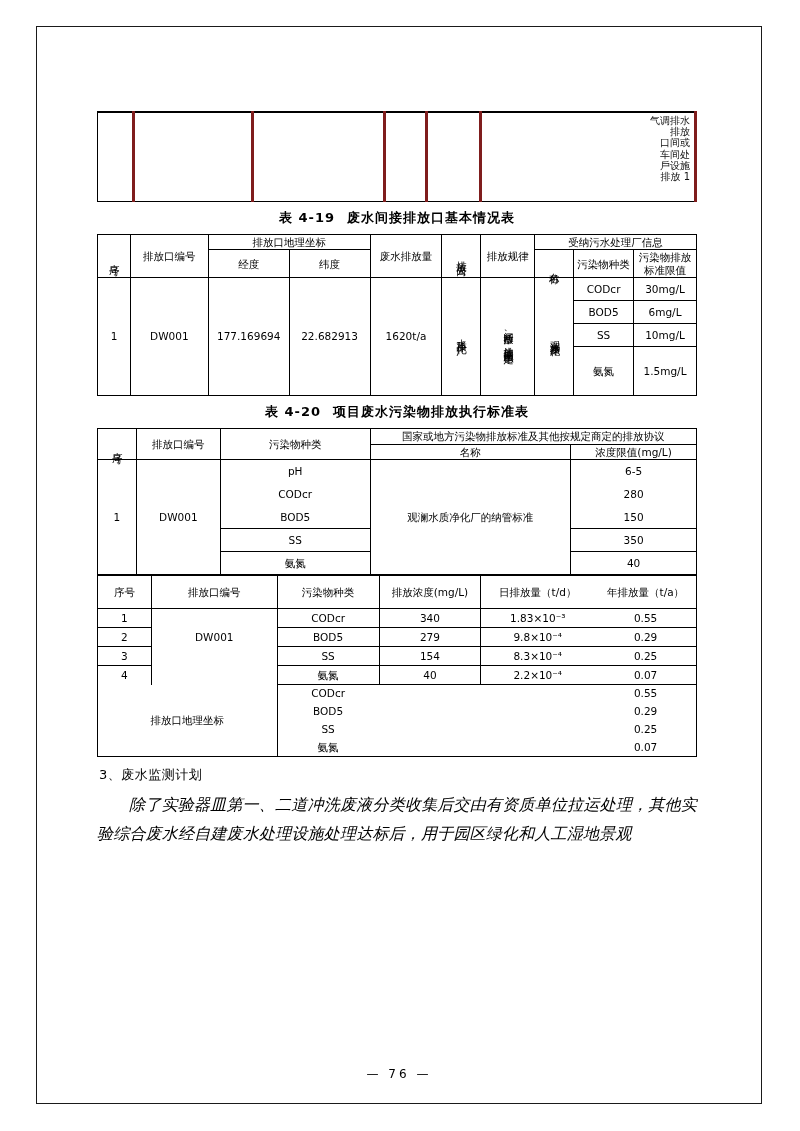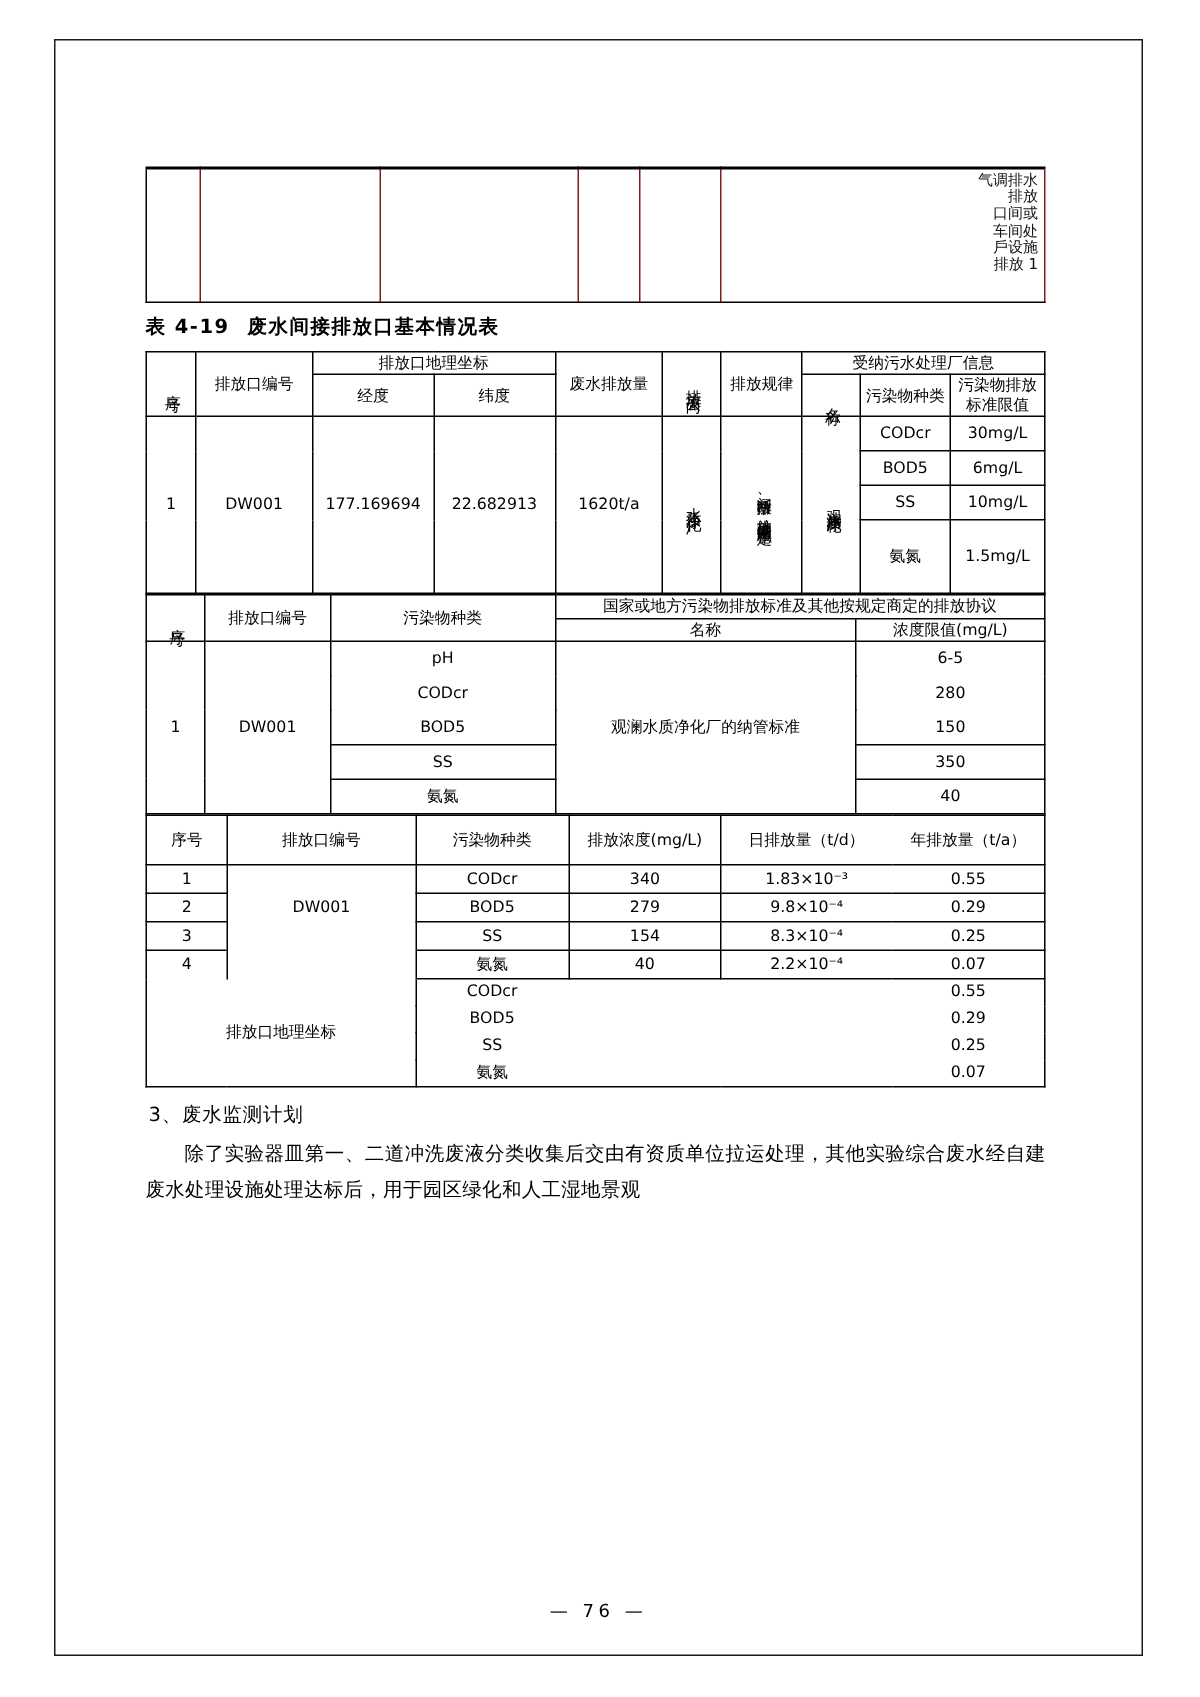--- a/index.html
+++ b/index.html
@@ -55,38 +55,39 @@
 
   
   .cut-table {
     border-collapse: collapse;
     width: 100%;
     table-layout: fixed;
     border-top: 2px solid #000;
   }
   .cut-table td {
     border-left: 1px solid #000;
-    border-right: 1px solid #7f1d1d;
+    border-right: 3px solid #7f1d1d;
     border-bottom: 1px solid #000;
     height: 88px;
     vertical-align: top;
     padding: 0;
   }
   .cut-frag {
     font-size: 10px;
     line-height: 1.12;
     text-align: right;
     padding: 2px 4px 0 0;
     letter-spacing: 0px;
     color: #111;
     white-space: pre-line;
   }
 
   
   .caption {
+    text-align: center;
     font-weight: bold;
     font-size: 13px;
     letter-spacing: 1px;
     margin: 7px 0 7px 0;
     font-family: "DejaVu Sans", "Liberation Sans", sans-serif;
   }
   .caption .cap-num { margin-right: 12px; }
 
   
   .vtext {
@@ -111,26 +112,27 @@
     line-height: 1.1;
   }
 
   
   .sec-head {
     font-size: 13px;
     margin: 9px 0 6px 2px;
     letter-spacing: 0.5px;
   }
   .para {
-    font-size: 13px;
+    font-size: 16px;
     line-height: 1.85;
     text-indent: 2em;
     text-align: justify;
     letter-spacing: 0.2px;
     margin: 0;
+    font-style: italic;
   }
 
   
   #page-footer {
     position: absolute;
     left: 0;
     right: 0;
     top: 1040px;
     text-align: center;
     font-size: 12px;
@@ -227,20 +229,23 @@
         <td style="height:20px">SS</td>
         <td>10mg/L</td>
       </tr>
       <tr>
         <td style="height:46px">氨氮</td>
         <td>1.5mg/L</td>
       </tr>
     </tbody>
       </table>
 
+    <div class="caption">
+      <span class="cap-num">表 4-20</span><span>项目废水污染物排放执行标准表</span>
+    </div>
 
     <table class="doc">
       <colgroup>
         <col style="width:6.5%">
           <col style="width:14%">
           <col style="width:25%">
         <col style="width:33.5%">
           <col style="width:21%">
       </colgroup>
       <tbody>

